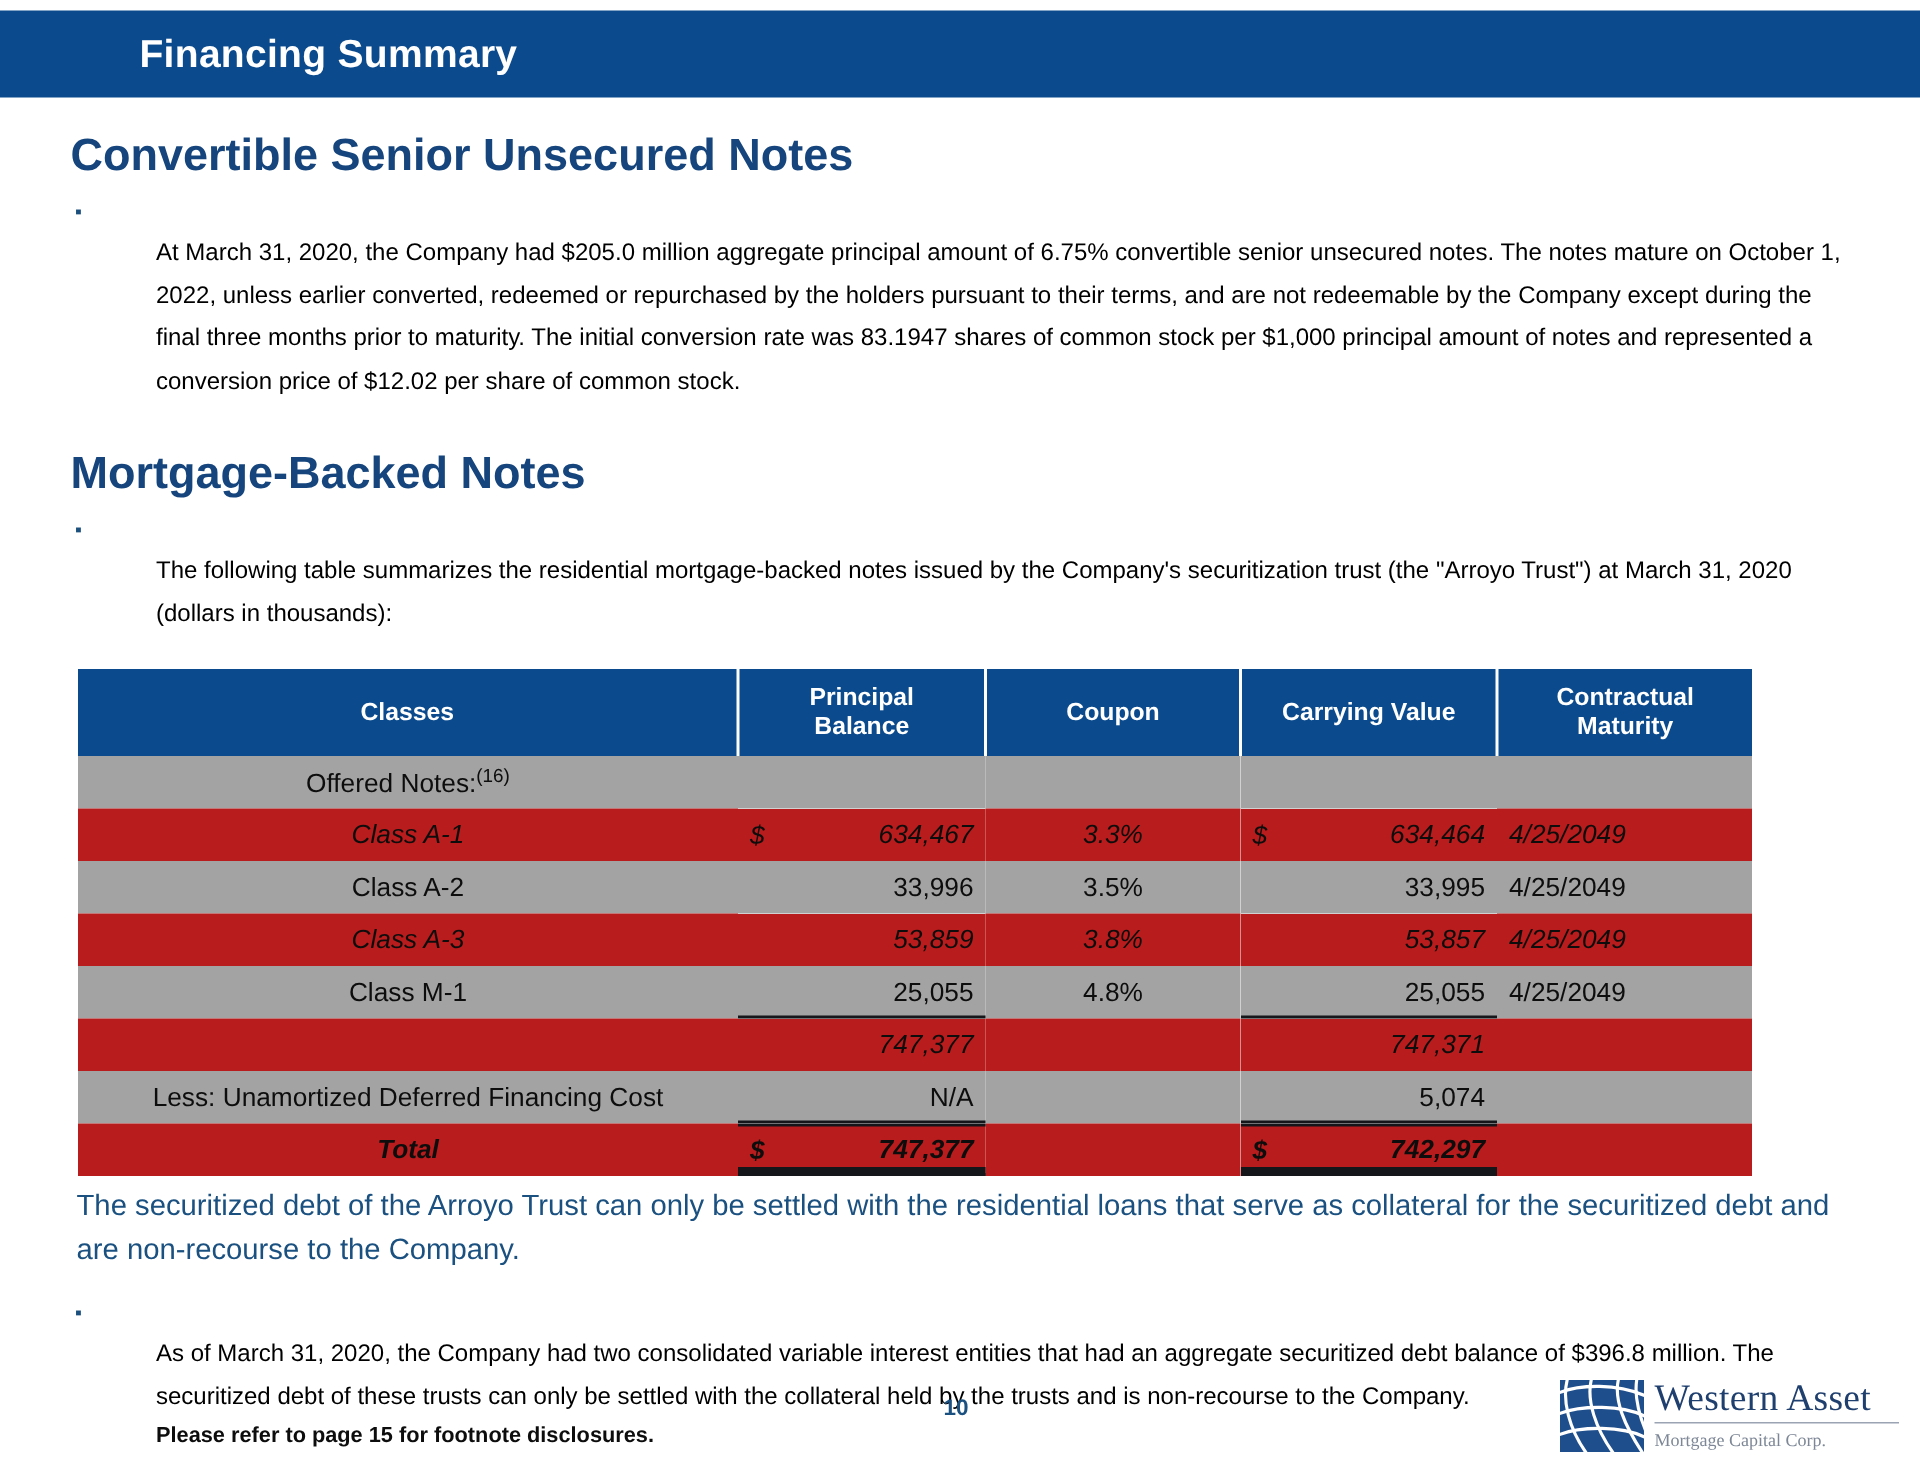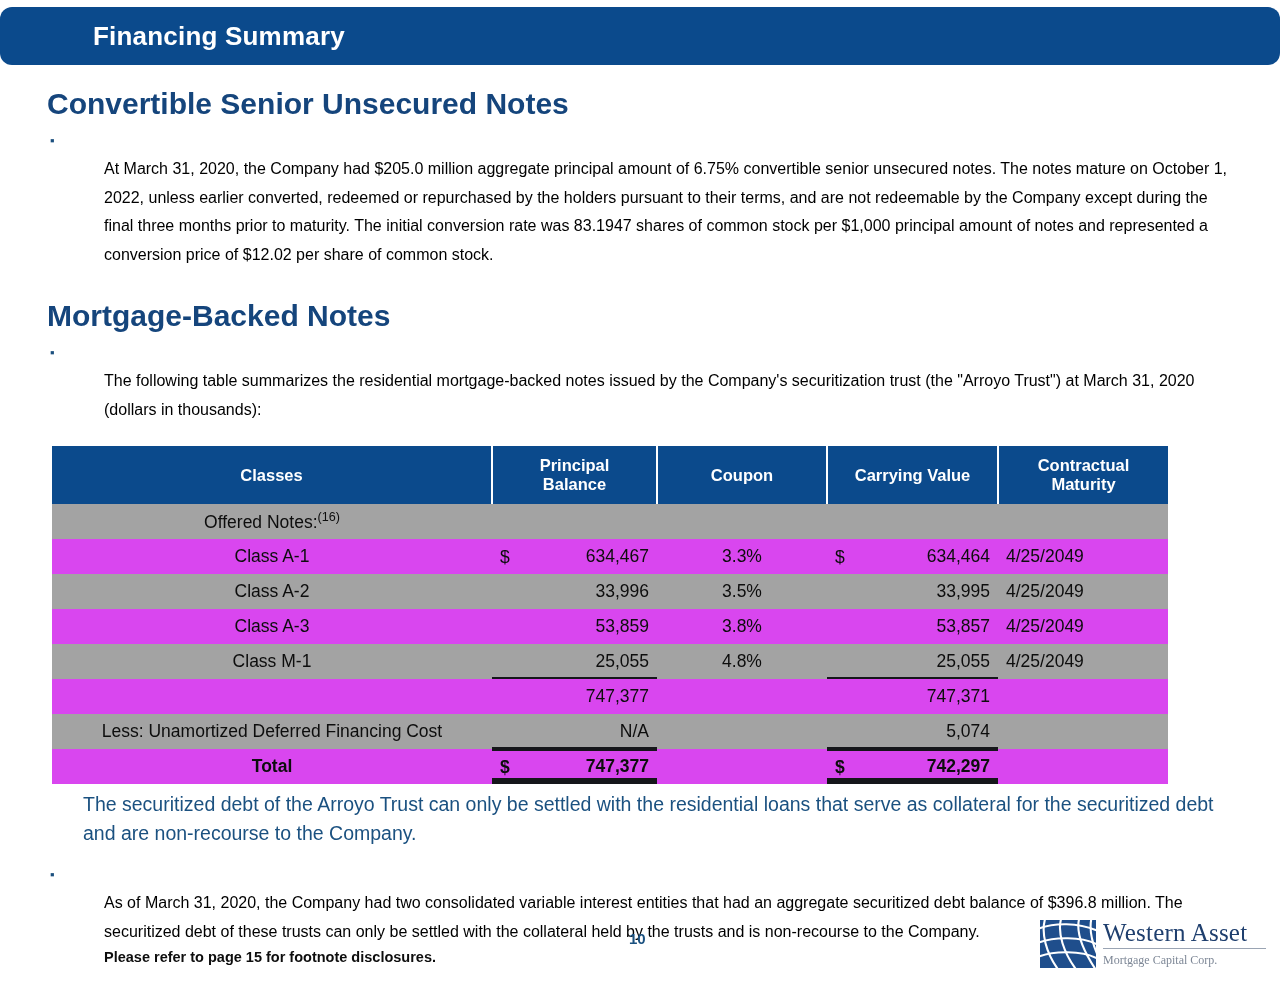--- a/index.html
+++ b/index.html
@@ -17,21 +17,20 @@
   }
 
   
   #title-bar {
     position: absolute;
     left: 0;
     top: 7px;
     width: 1280px;
     height: 58px;
     background: #0b4a8c;
-    border-radius: 12px;
   }
   #title-bar .title-text {
     position: absolute;
     left: 93px;
     top: 50%;
     transform: translateY(-50%);
     color: #ffffff;
     font-size: 26px;
     font-weight: bold;
     letter-spacing: 0.2px;
@@ -76,21 +75,21 @@
     flex: 1 1 auto;
     color: #000000;
     font-size: 16px;
     line-height: 28.5px;
     margin-top: 28px;
   }
   .plain-para {
     color: #1b5180;
     font-size: 19.5px;
     line-height: 28.5px;
-    padding-left: 83px;
+    padding-left: 51px;
     padding-right: 40px;
     margin-top: 6px;
   }
 
   
   #notes-table-wrap {
     margin-top: 22px;
     padding-left: 52px;
   }
   table#notes-table {
@@ -121,21 +120,21 @@
   table#notes-table thead th:last-child { border-right: none; }
 
   table#notes-table tbody td {
     height: 35px;
     padding: 0 8px;
     vertical-align: middle;
     font-size: 17.5px;
     white-space: nowrap;
   }
   tr.row-light td { background: #a3a3a3; }
-  tr.row-dark  td { background: #d946ef; }
+  tr.row-dark  td { background: #b91c1c; font-style: italic; }
 
   td.cell-label { text-align: center; }
   td.num {
     text-align: right;
     position: relative;
     padding-right: 14px;
   }
   td.num .dollar {
     position: absolute;
     left: 8px;

